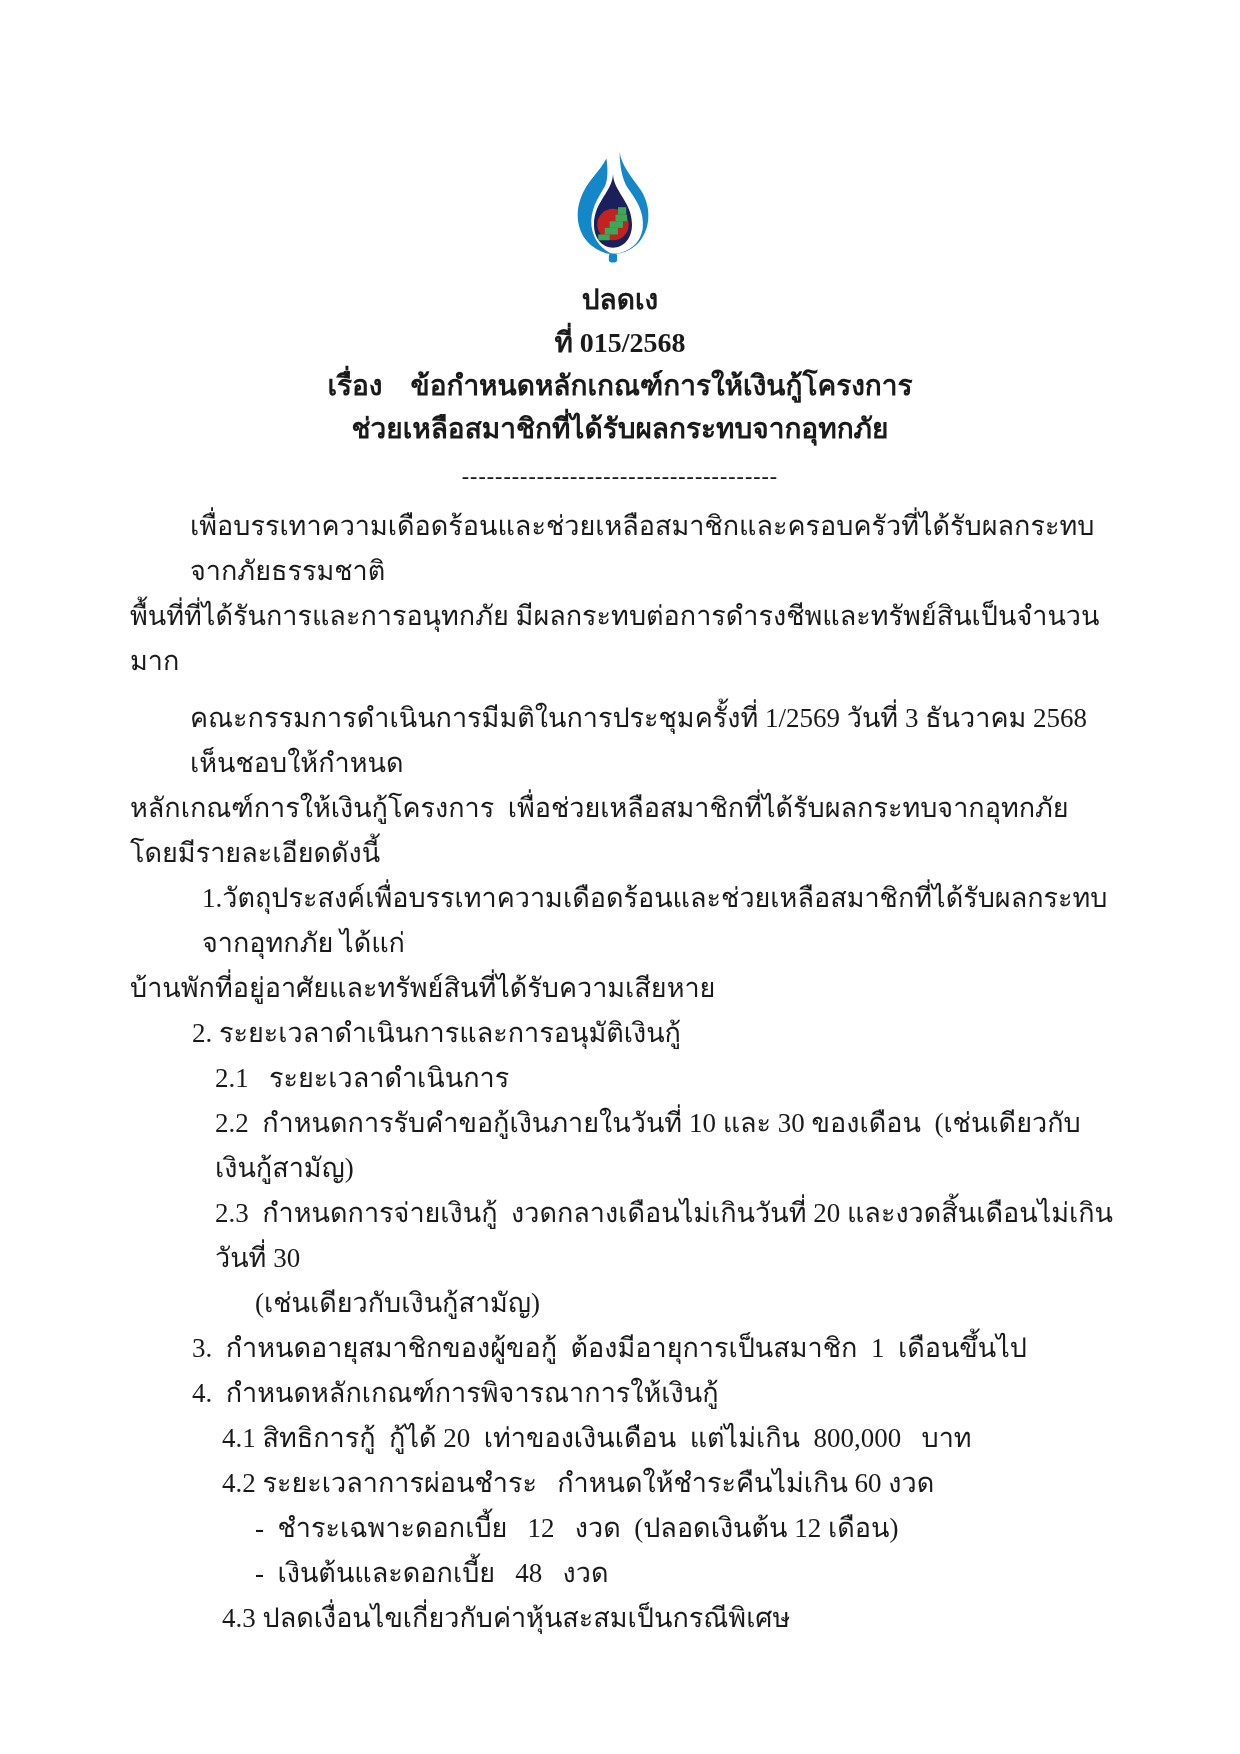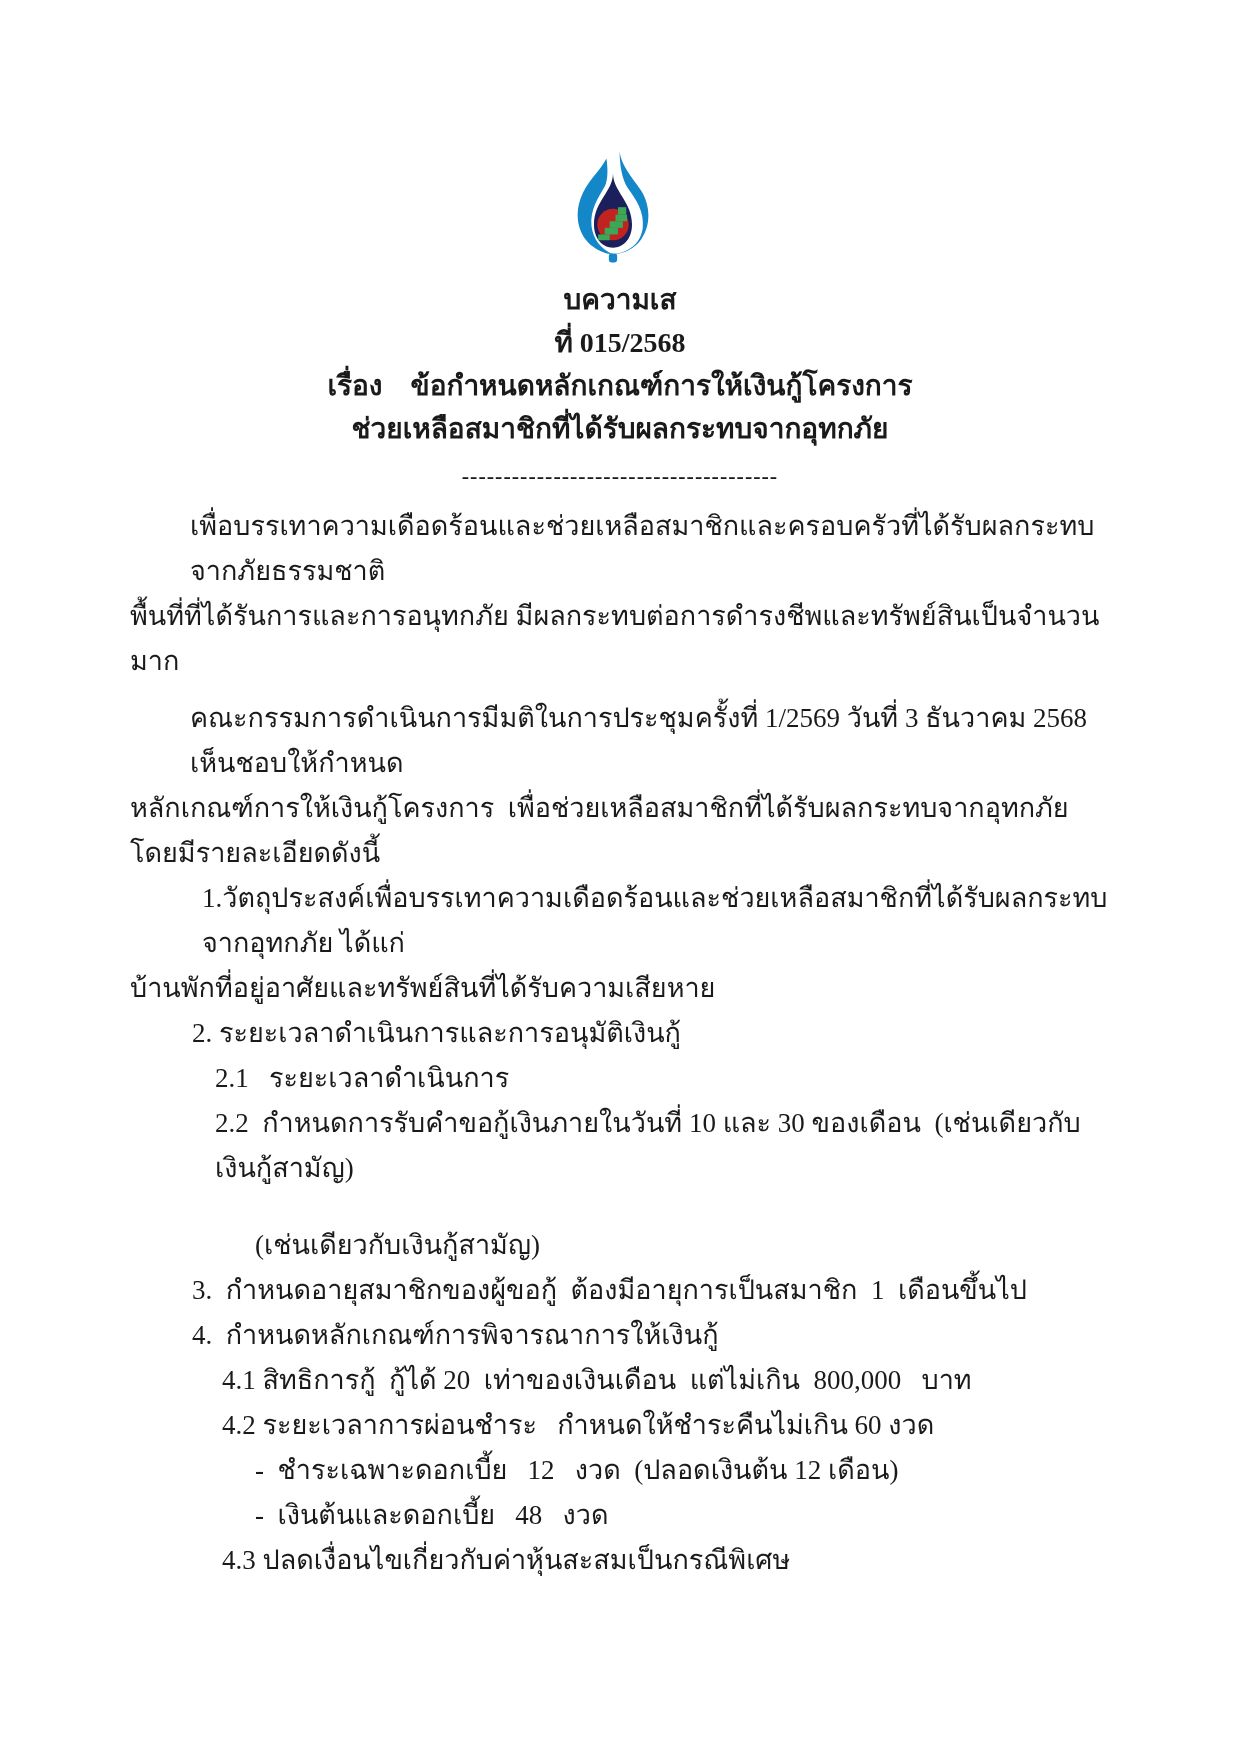--- a/index.html
+++ b/index.html
@@ -54,21 +54,21 @@
     line-height:45px;
     white-space:pre-wrap;
   }
   .ind-para  { padding-left:60px;margin-top:12px; }
   .ind-item1 { padding-left:72px; }
   .ind-num   { padding-left:62px; }
   .ind-sub   { padding-left:85px; }
   .ind-sub4  { padding-left:92px; }
   .ind-dash  { padding-left:115px; }
   .ind-dash2 { padding-left:125px; }
-  .ind-paren { padding-left:125px;margin-top:32px; }
+  .ind-paren { padding-left:125px; }
 </style>
 </head>
 <body>
 
 <div class="page">
 
   <div class="logo-wrap">
     <svg viewBox="0 0 104 140">
 
       <path d="M44 10
@@ -101,37 +101,38 @@
         <rect x="34" y="102" width="14" height="7" fill="#3AA857"></rect>
         <rect x="42" y="94" width="16" height="8" fill="#3AA857"></rect>
         <rect x="48" y="86" width="16" height="8" fill="#3AA857"></rect>
         <rect x="55" y="78" width="14" height="8" fill="#3AA857"></rect>
         <rect x="58" y="69" width="10" height="9" fill="#3AA857"></rect>
       </g>
     </svg>
   </div>
 
   <div class="header">
-    <div class="h-line">บความเส</div>
+    <div class="h-line">ปลดเง</div>
     <div class="h-line">ที่ 015/2568</div>
     <div class="h-line">เรื่อง    ข้อกำหนดหลักเกณฑ์การให้เงินกู้โครงการ</div>
     <div class="h-line">ช่วยเหลือสมาชิกที่ได้รับผลกระทบจากอุทกภัย</div>
     <div class="divider">--------------------------------------</div>
   </div>
 
   <div class="body-block">
     <div class="line ind-para">เพื่อบรรเทาความเดือดร้อนและช่วยเหลือสมาชิกและครอบครัวที่ได้รับผลกระทบจากภัยธรรมชาติ</div>
     <div class="line">พื้นที่ที่ได้รันการและการอนุทกภัย มีผลกระทบต่อการดำรงชีพและทรัพย์สินเป็นจำนวนมาก</div>
     <div class="line ind-para">คณะกรรมการดำเนินการมีมติในการประชุมครั้งที่ 1/2569 วันที่ 3 ธันวาคม 2568  เห็นชอบให้กำหนด</div>
     <div class="line">หลักเกณฑ์การให้เงินกู้โครงการ  เพื่อช่วยเหลือสมาชิกที่ได้รับผลกระทบจากอุทกภัย  โดยมีรายละเอียดดังนี้</div>
     <div class="line ind-item1">1.วัตถุประสงค์เพื่อบรรเทาความเดือดร้อนและช่วยเหลือสมาชิกที่ได้รับผลกระทบจากอุทกภัย ได้แก่</div>
     <div class="line">บ้านพักที่อยู่อาศัยและทรัพย์สินที่ได้รับความเสียหาย</div>
     <div class="line ind-num">2. ระยะเวลาดำเนินการและการอนุมัติเงินกู้</div>
     <div class="line ind-sub">2.1   ระยะเวลาดำเนินการ</div>
     <div class="line ind-sub">2.2  กำหนดการรับคำขอกู้เงินภายในวันที่ 10 และ 30 ของเดือน  (เช่นเดียวกับเงินกู้สามัญ)</div>
+    <div class="line ind-sub">2.3  กำหนดการจ่ายเงินกู้  งวดกลางเดือนไม่เกินวันที่ 20 และงวดสิ้นเดือนไม่เกินวันที่ 30</div>
     <div class="line ind-paren">(เช่นเดียวกับเงินกู้สามัญ)</div>
     <div class="line ind-num">3.  กำหนดอายุสมาชิกของผู้ขอกู้  ต้องมีอายุการเป็นสมาชิก  1  เดือนขึ้นไป</div>
     <div class="line ind-num">4.  กำหนดหลักเกณฑ์การพิจารณาการให้เงินกู้</div>
     <div class="line ind-sub4">4.1 สิทธิการกู้  กู้ได้ 20  เท่าของเงินเดือน  แต่ไม่เกิน  800,000   บาท</div>
     <div class="line ind-sub4">4.2 ระยะเวลาการผ่อนชำระ   กำหนดให้ชำระคืนไม่เกิน 60 งวด</div>
     <div class="line ind-dash2">-  ชำระเฉพาะดอกเบี้ย   12   งวด  (ปลอดเงินต้น 12 เดือน)</div>
     <div class="line ind-dash2">-  เงินต้นและดอกเบี้ย   48   งวด</div>
     <div class="line ind-sub4">4.3 ปลดเงื่อนไขเกี่ยวกับค่าหุ้นสะสมเป็นกรณีพิเศษ</div>
     <div class="line ind-sub4">
       

